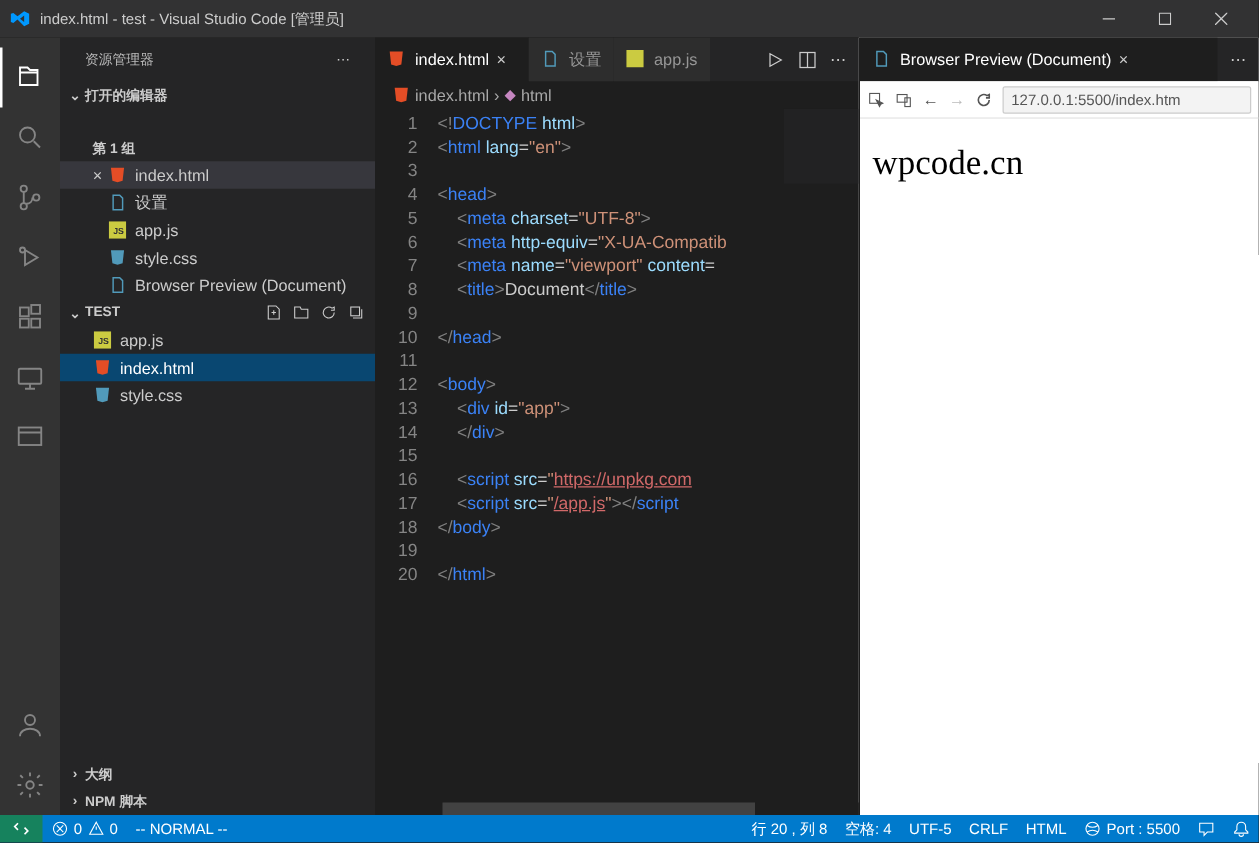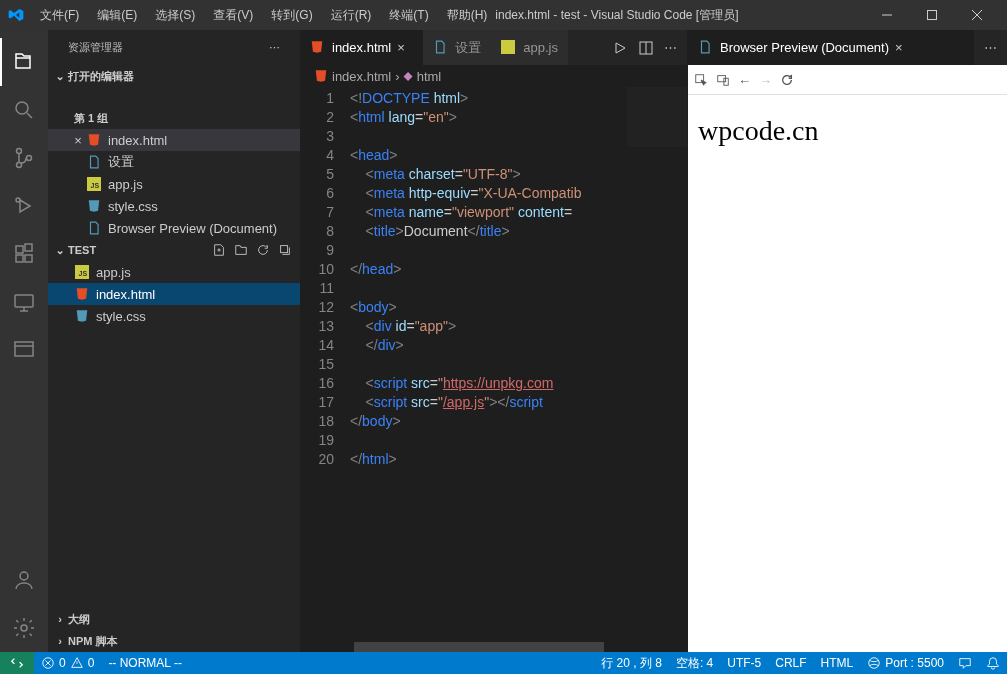--- a/index.html
+++ b/index.html
@@ -70,30 +70,20 @@
 </style>
 </head>
 <body>
 
 <div class="titlebar">
   <span class="vscode-icon">
     <svg width="16" height="16" viewBox="0 0 24 24">
         <path fill="#0098ff" d="M17 3l6 3v12l-6 3-8-8-5 4-3-1V6l3-1 5 4 8-6zm0 5l-5 4 5 4V8z"></path>
       </svg>
   </span>
-  <div class="menu">
-    <span>文件(F)</span>
-    <span>编辑(E)</span>
-    <span>选择(S)</span>
-    <span>查看(V)</span>
-    <span>转到(G)</span>
-    <span>运行(R)</span>
-    <span>终端(T)</span>
-    <span>帮助(H)</span>
-  </div>
   <div class="title">index.html - test - Visual Studio Code [管理员]</div>
   <div class="win-controls">
     <span>
         <svg width="10" height="10">
           <line x1="0" y1="5" x2="10" y2="5" stroke="#ccc" stroke-width="1"></line>
         </svg>
       </span>
     <span>
         <svg width="10" height="10">
           <rect x="0.5" y="0.5" width="9" height="9" fill="none" stroke="#ccc" stroke-width="1"></rect>
@@ -426,20 +416,23 @@
             <rect x="9" y="6" width="5" height="8"></rect>
           </svg>
         </span>
       <span>←</span>
       <span style="color:#bbb;">→</span>
       <span>
           <svg width="14" height="14" viewBox="0 0 16 16" fill="none" stroke="#555" stroke-width="1.5">
             <path d="M13 8a5 5 0 1 1-2-4l2-1v3h-3"></path>
           </svg>
         </span>
+      <div class="url">
+          <span>127.0.0.1:5500/index.htm</span>
+        </div>
     </div>
     <div class="preview-content">
       <h1>wpcode.cn</h1>
     </div>
   </div>
 </div>
 
 <div class="statusbar">
   <div class="remote">
       <svg width="14" height="14" viewBox="0 0 16 16" fill="none" stroke="#fff" stroke-width="1.5">

